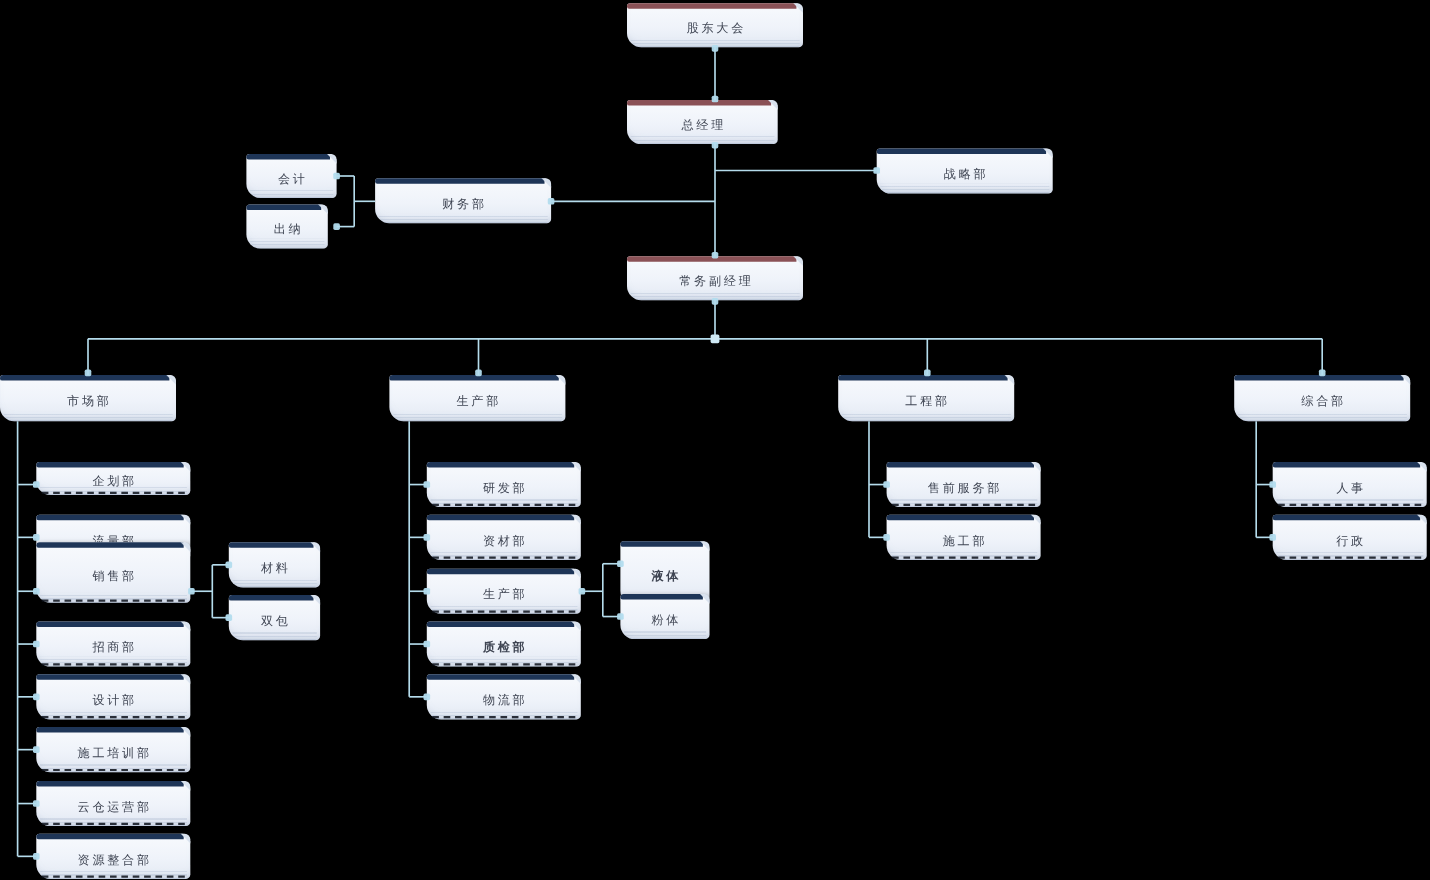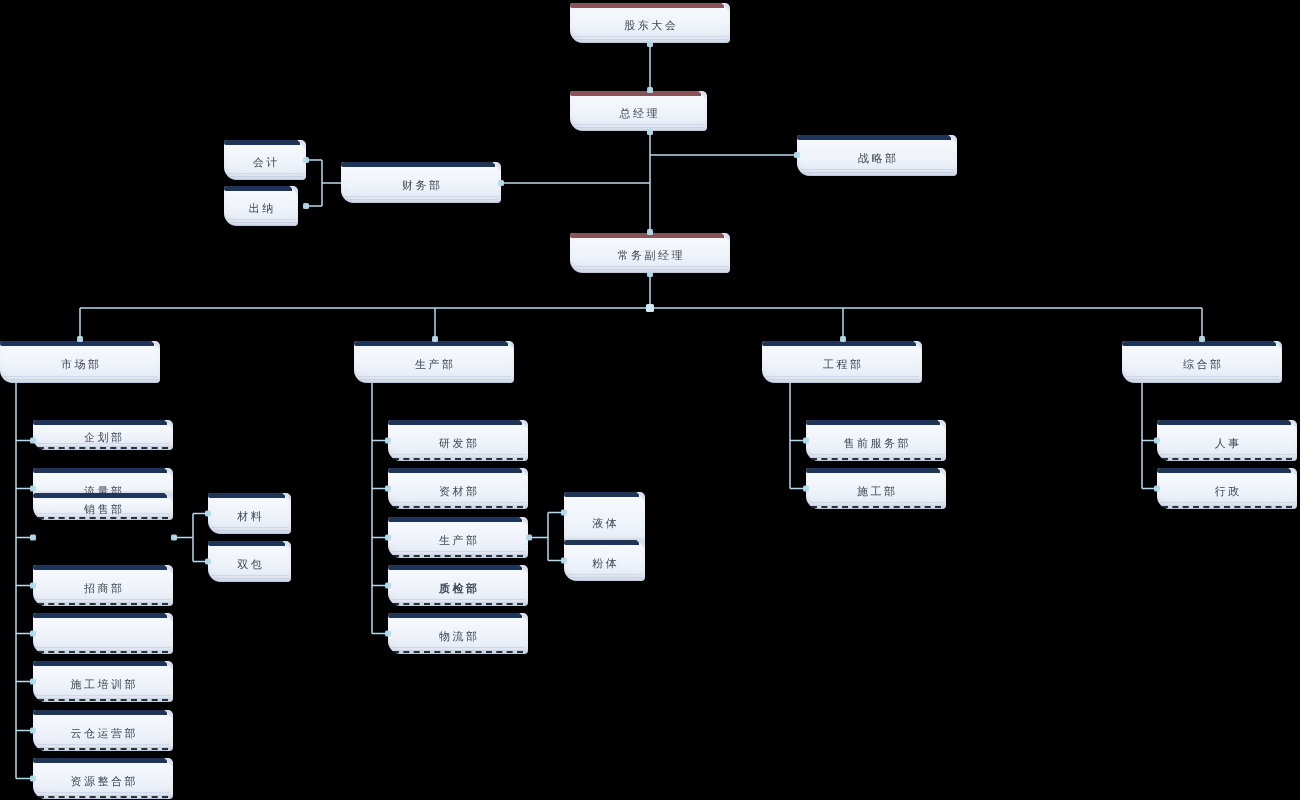--- a/index.html
+++ b/index.html
@@ -146,33 +146,34 @@
     <div class="node dept leaf" style="left: 33px; top: 420px; width: 140px; height: 30px;">
       <span class="bar"></span>
       <span class="fold"></span>
       <span class="label">企划部</span>
     </div>
     <div class="node dept leaf" style="left: 33px; top: 468px; width: 140px; height: 41px;">
       <span class="bar"></span>
       <span class="fold"></span>
       <span class="label">流量部</span>
     </div>
-    <div class="node dept leaf" style="left: 33px; top: 493px; width: 140px; height: 27px;">
+    <div class="node dept leaf" style="left: 33px; top: 493px; width: 140px; height: 55px;">
       <span class="bar"></span>
       <span class="fold"></span>
       <span class="label">销售部</span>
     </div>
     <div class="node dept leaf" style="left: 33px; top: 565px; width: 140px; height: 41px;">
       <span class="bar"></span>
       <span class="fold"></span>
       <span class="label">招商部</span>
     </div>
     <div class="node dept leaf" style="left: 33px; top: 613px; width: 140px; height: 41px;">
       <span class="bar"></span>
       <span class="fold"></span>
+      <span class="label">设计部</span>
     </div>
     <div class="node dept leaf" style="left: 33px; top: 661px; width: 140px; height: 41px;">
       <span class="bar"></span>
       <span class="fold"></span>
       <span class="label">施工培训部</span>
     </div>
     <div class="node dept leaf" style="left: 33px; top: 710px; width: 140px; height: 41px;">
       <span class="bar"></span>
       <span class="fold"></span>
       <span class="label">云仓运营部</span>
@@ -210,21 +211,21 @@
     <div class="node dept leaf" style="left: 388px; top: 565px; width: 140px; height: 41px; font-weight: bold;">
       <span class="bar"></span>
       <span class="fold"></span>
       <span class="label">质检部</span>
     </div>
     <div class="node dept leaf" style="left: 388px; top: 613px; width: 140px; height: 41px;">
       <span class="bar"></span>
       <span class="fold"></span>
       <span class="label">物流部</span>
     </div>
-    <div class="node dept" style="left: 564px; top: 492px; width: 81px; height: 58px;">
+    <div class="node dept" style="left: 564px; top: 492px; width: 81px; height: 58px; font-weight: bold;">
       <span class="bar"></span>
       <span class="fold"></span>
       <span class="label">液体</span>
     </div>
     <div class="node dept" style="left: 564px; top: 540px; width: 81px; height: 41px;">
       <span class="bar"></span>
       <span class="fold"></span>
       <span class="label">粉体</span>
     </div>
     <div class="node dept leaf" style="left: 806px; top: 420px; width: 140px; height: 41px;">

